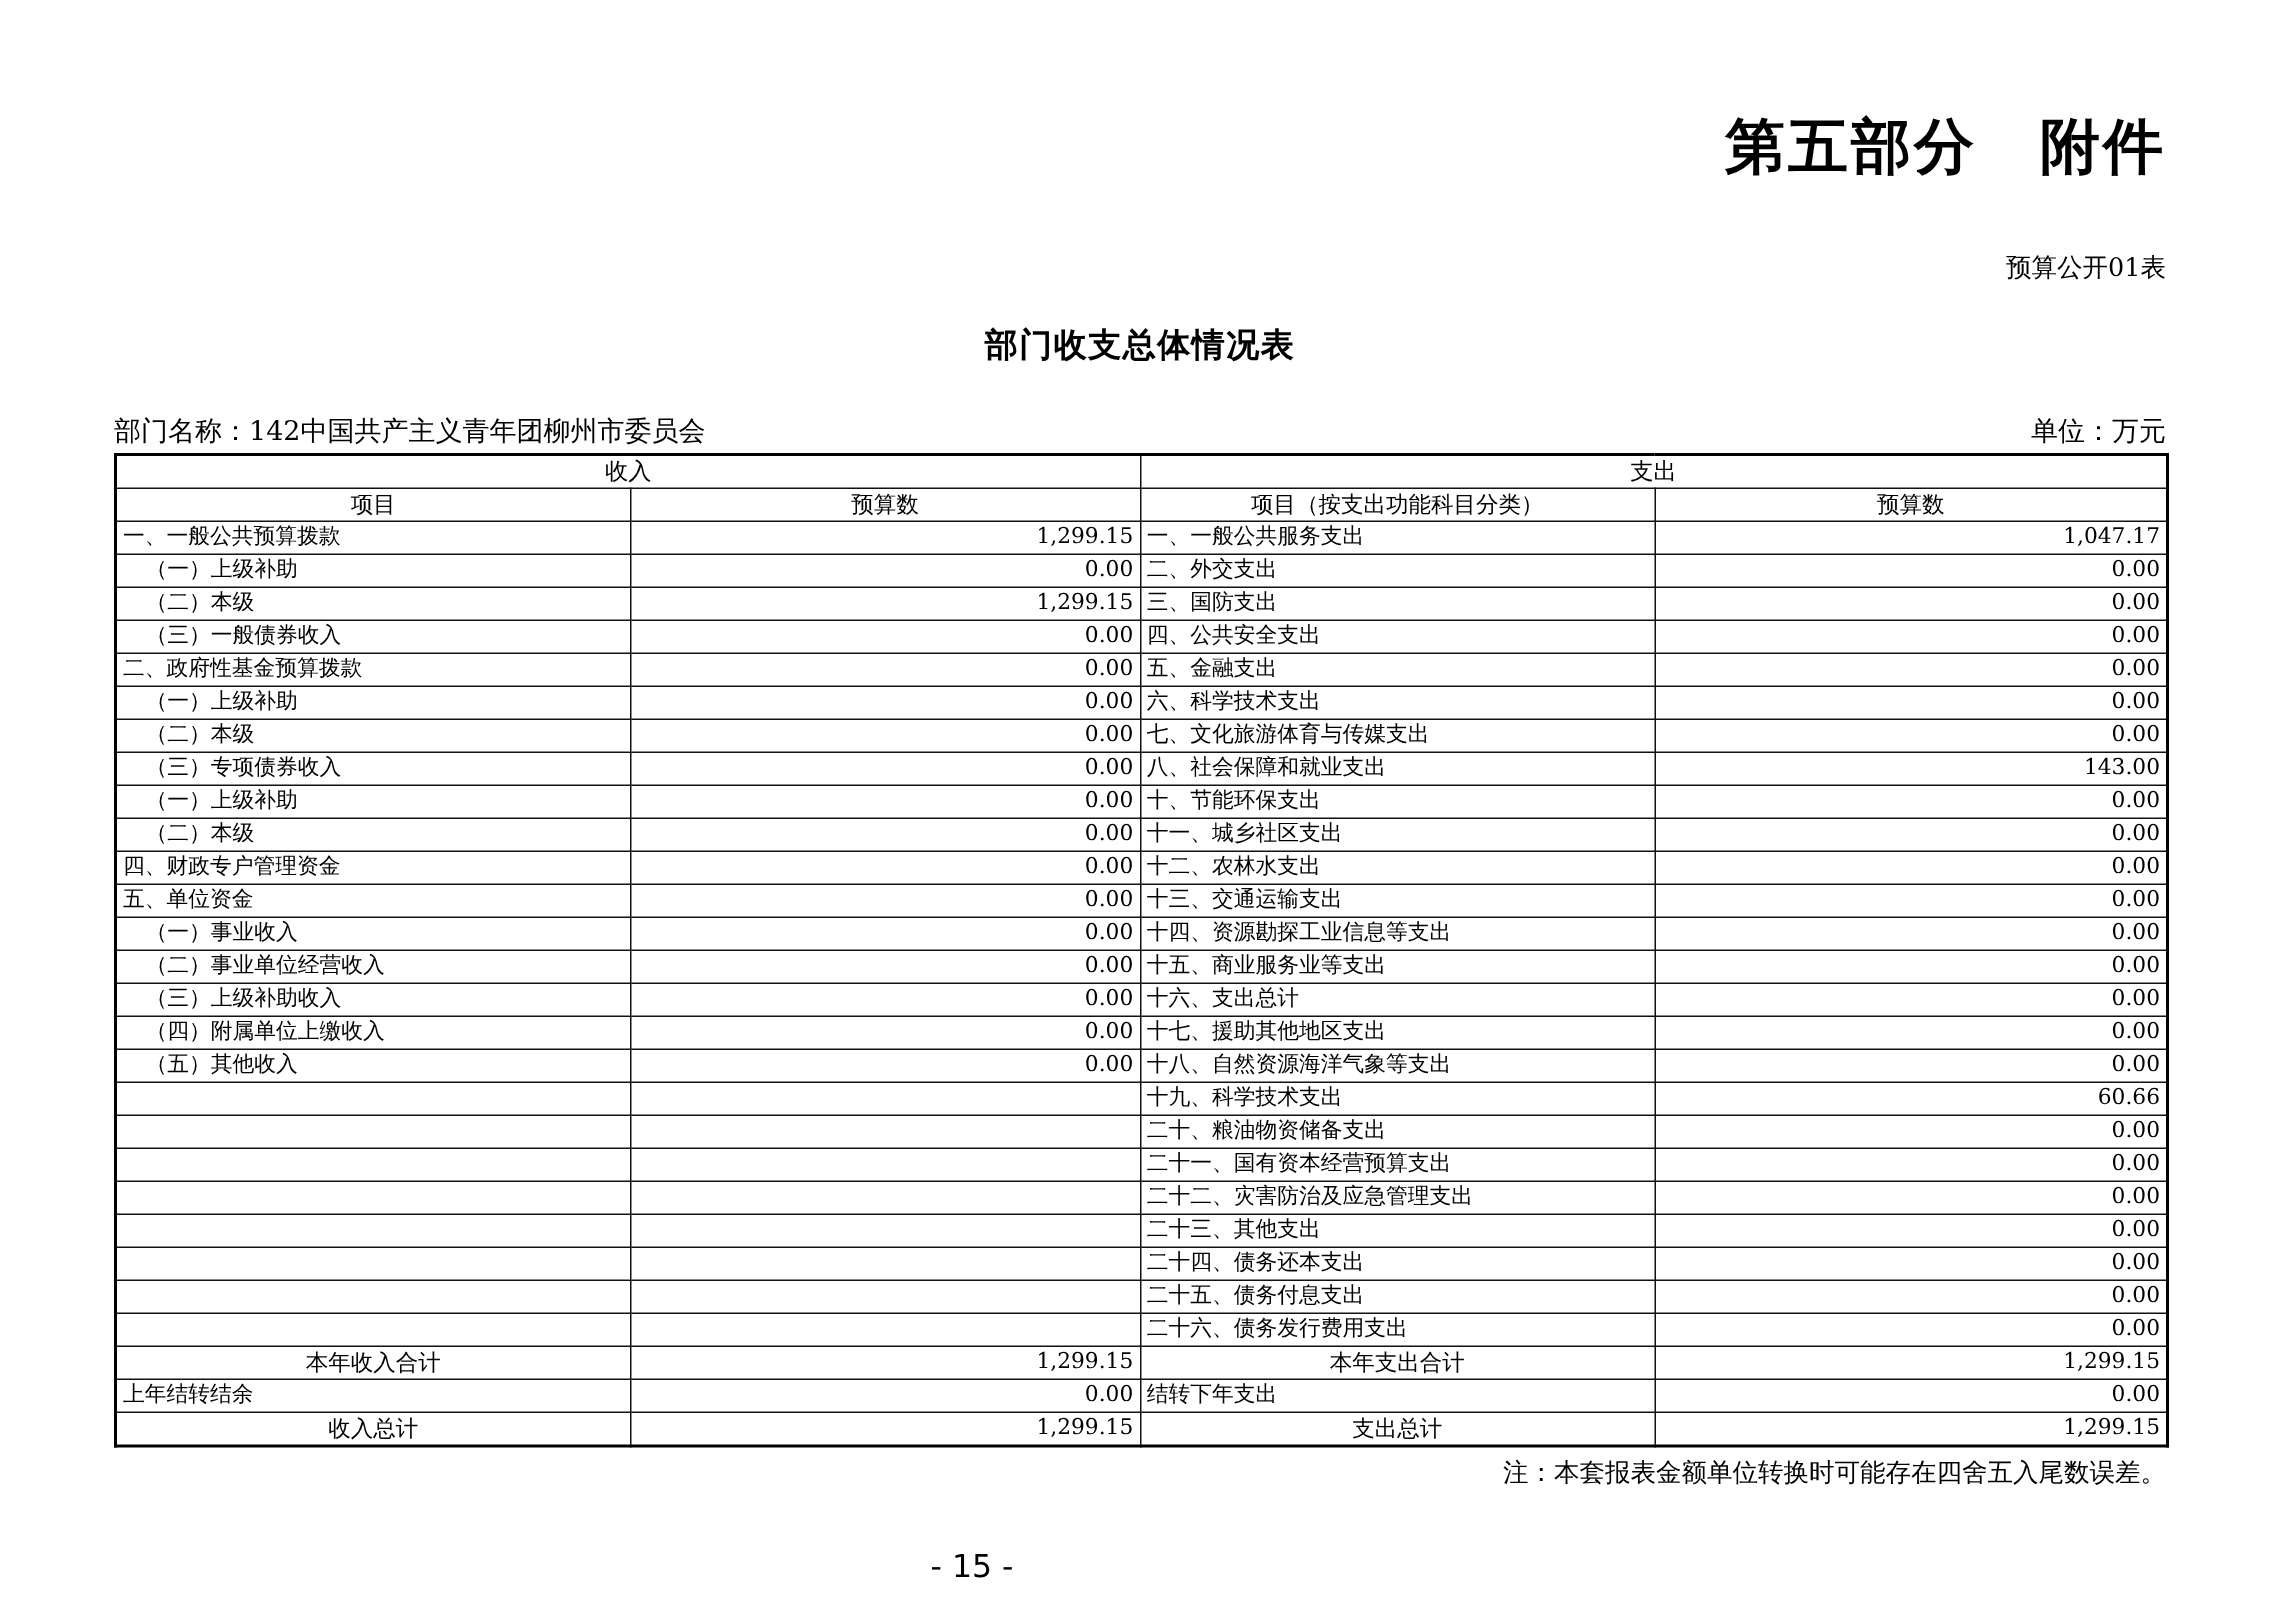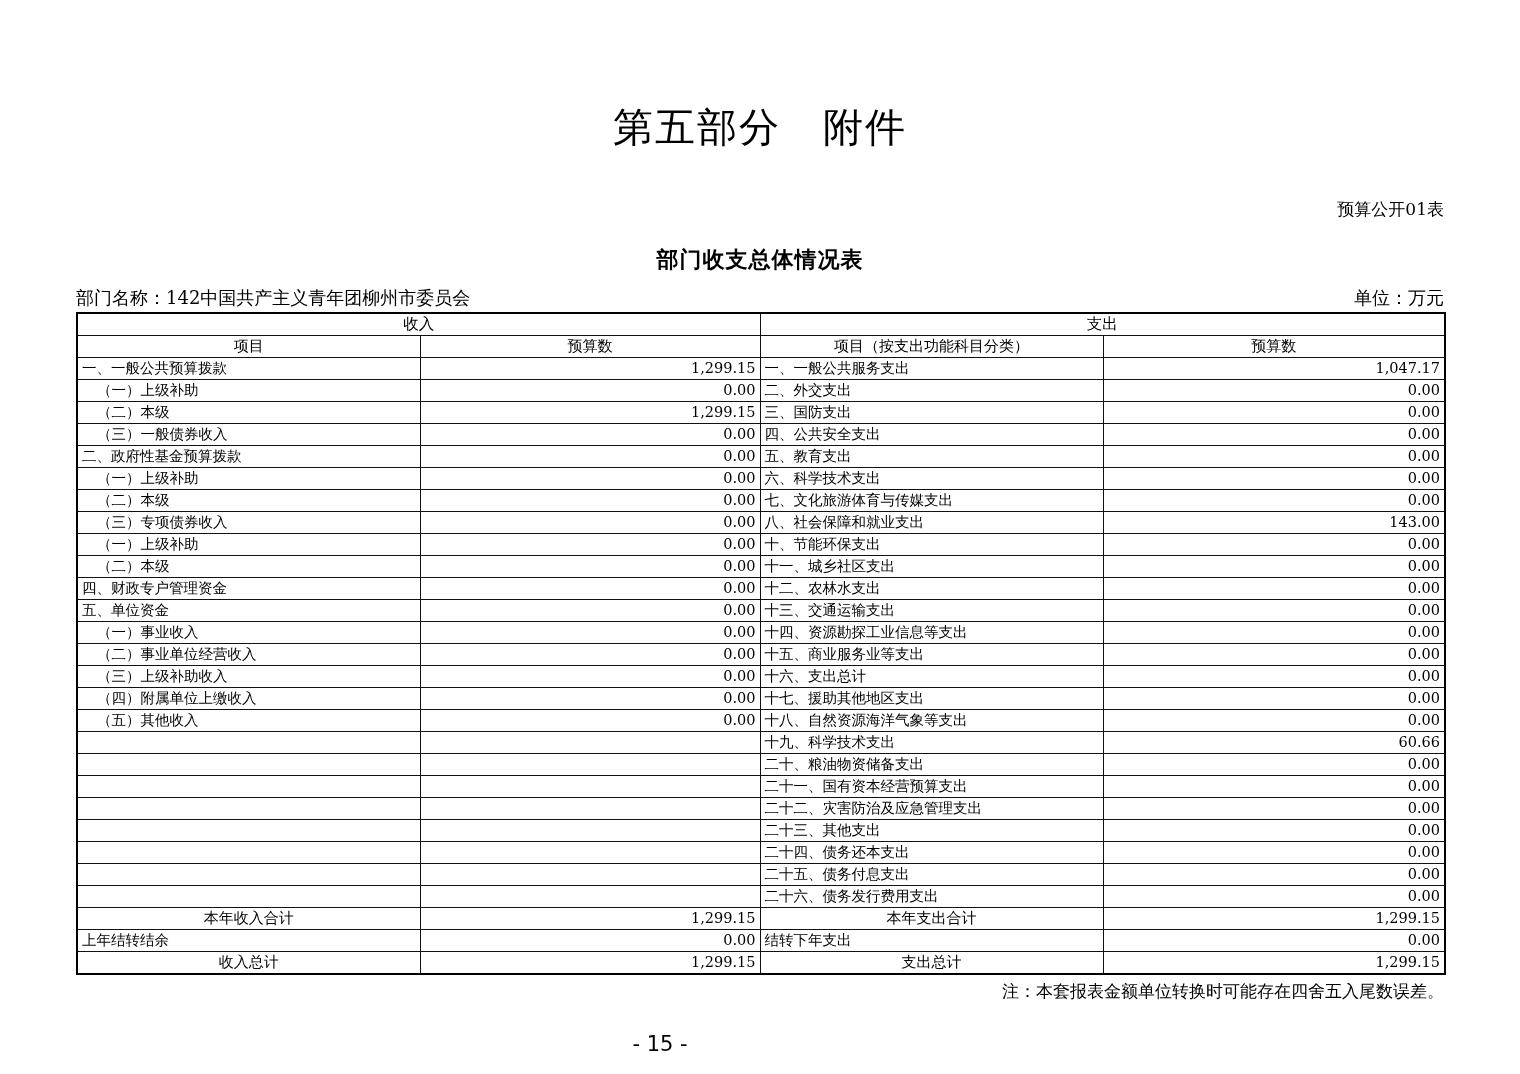--- a/index.html
+++ b/index.html
@@ -11,43 +11,43 @@
     font-family: "DejaVu Serif", "Liberation Serif", serif;
     overflow: hidden;
   }
   .page {
     width: 1520px; height: 1074px;
     padding: 0 76px;
     position: relative;
   }
   .section-title {
     margin: 0;
-    padding-top: 100px;
-    text-align: center;
+    padding-top: 70px;
+    text-align: right;
     font-size: 40px;
-    font-weight: normal;
+    font-weight: bold;
     font-family: "DejaVu Sans", "Liberation Sans", sans-serif;
     letter-spacing: 2px;
   }
   .table-code {
     margin-top: 44px;
     text-align: right;
     font-size: 17px;
     line-height: 20px;
   }
   .table-title {
     margin: 26px 0 0 0;
     text-align: center;
     font-size: 22px;
     font-weight: bold;
     font-family: "DejaVu Sans", "Liberation Sans", sans-serif;
     letter-spacing: 1px;
   }
   .meta-row {
-    margin-top: 12px;
+    margin-top: 32px;
     display: flex;
     justify-content: space-between;
     align-items: flex-end;
     font-size: 18px;
     line-height: 22px;
   }
   table.budget-table {
     margin-top: 3px;
     width: 1368px;
     table-layout: fixed;
@@ -84,21 +84,21 @@
     font-weight: bold;
     font-size: 15px;
   }
   .footnote {
     margin-top: 5px;
     font-size: 17px;
     text-align: right;
   }
   .page-number {
     position: absolute;
-    left: 12px;
+    left: 0;
     width: 1296px;
     top: 1032px;
     text-align: center;
     font-size: 21px;
     font-family: "DejaVu Sans", "Liberation Sans", sans-serif;
   }
 </style>
 </head>
 <body>
 
@@ -155,21 +155,21 @@
         </tr>
         <tr>
           <td class="item-cell sub">（三）一般债券收入</td>
           <td class="num-cell">0.00</td>
           <td class="item-cell mid">四、公共安全支出</td>
           <td class="num-cell">0.00</td>
         </tr>
         <tr>
           <td class="item-cell">二、政府性基金预算拨款</td>
           <td class="num-cell">0.00</td>
-          <td class="item-cell mid">五、教育支出</td>
+          <td class="item-cell mid">五、金融支出</td>
           <td class="num-cell">0.00</td>
         </tr>
         <tr>
           <td class="item-cell sub">（一）上级补助</td>
           <td class="num-cell">0.00</td>
           <td class="item-cell mid">六、科学技术支出</td>
           <td class="num-cell">0.00</td>
         </tr>
         <tr>
           <td class="item-cell sub">（二）本级</td>

